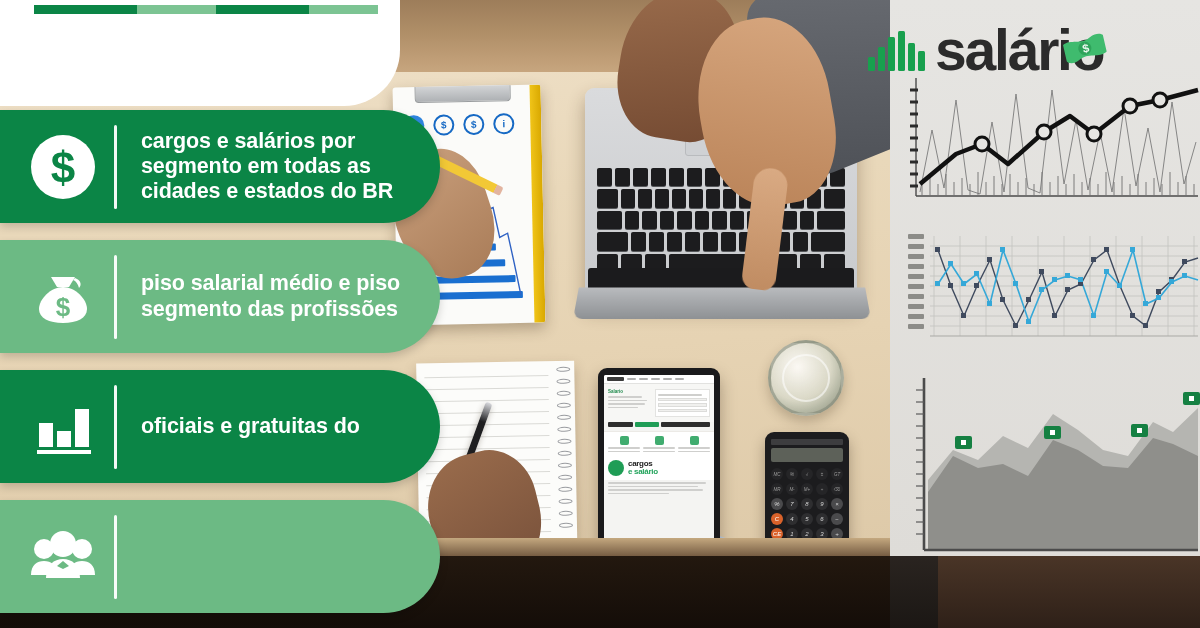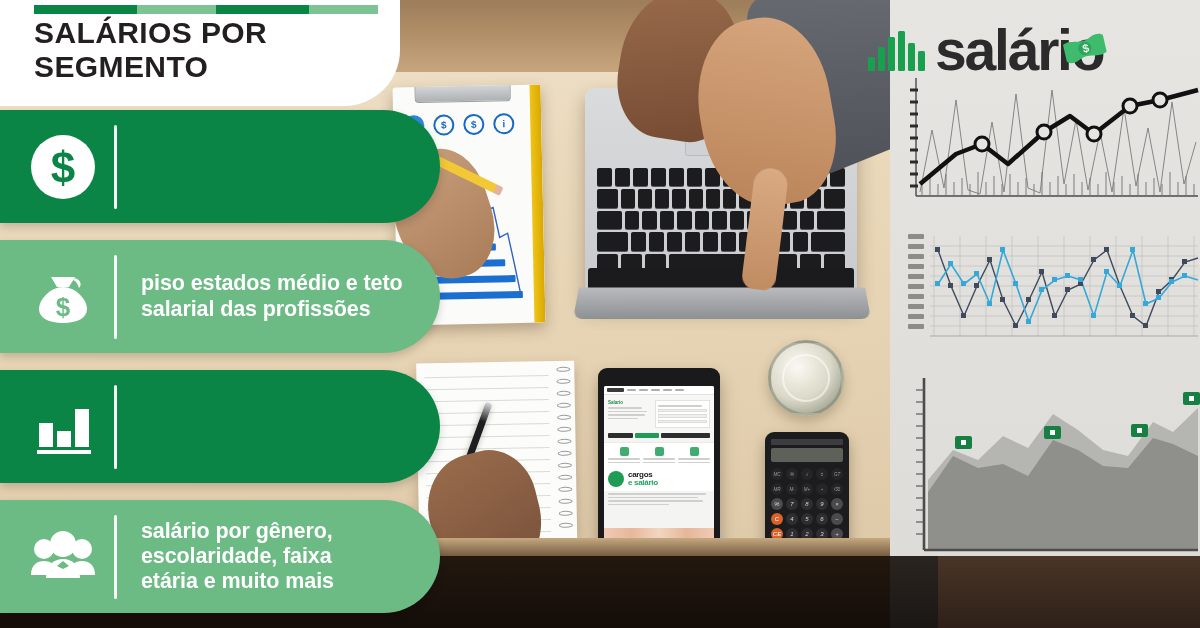--- a/index.html
+++ b/index.html
@@ -54,21 +54,21 @@
     background:linear-gradient(90deg,#f0c419,#d9a800); }
   .clip-circles { position:absolute; left:10px; top:28px; display:flex; gap:9px; }
   .clip-circ { width:21px; height:21px; border-radius:50%; border:2.5px solid #1669c4;
     display:flex; align-items:center; justify-content:center; color:#1669c4; font-size:10px; font-weight:700; }
   .clip-circ.filled { background:#2f86e0; border-color:#2f86e0; }
   .clip-bars { position:absolute; left:8px; top:78px; width:118px; }
   .clip-bar { height:7px; background:#1a6fd0; margin-bottom:9px; border-radius:1px; }
 
   
   .tablet { position:absolute; left:598px; top:368px; width:122px; height:200px;
-    background:#1a1a1c; border-radius:9px; padding:18px 6px; box-shadow:0 8px 16px rgba(50,35,20,.35); }
+    background:#1a1a1c; border-radius:9px; padding:7px 6px; box-shadow:0 8px 16px rgba(50,35,20,.35); }
   .tablet-screen { width:100%; height:100%; background:#f4f4f2; border-radius:2px; overflow:hidden;
     display:flex; flex-direction:column; }
   .tb-nav { height:9px; background:#ffffff; border-bottom:1px solid #e2e2e0;
     display:flex; align-items:center; gap:3px; padding:0 3px; }
   .tb-logo { width:17px; height:4px; background:#3b3b3b; border-radius:1px; }
   .tb-navitem { width:9px; height:2px; background:#aeaeae; border-radius:1px; }
   .tb-hero { display:flex; gap:4px; padding:5px 4px; background:#f7f7f5; }
   .tb-hero-l { flex:1; }
   .tb-hero-title { font-size:4.5px; color:#1f8a4c; font-weight:700; }
   .tb-line { height:1.5px; background:#cfcfcd; margin-top:2px; border-radius:1px; }
@@ -663,79 +663,79 @@
     </div>
   </div>
 
   <div class="title-panel">
     <div class="title-bar">
         <span style="background: rgb(11, 133, 70); width: 30%;"></span>
         <span style="background: rgb(124, 196, 147); width: 23%;"></span>
         <span style="background: rgb(11, 133, 70); width: 27%;"></span>
         <span style="background: rgb(124, 196, 147); width: 20%;"></span>
       </div>
-    <div class="title-text">SALÁRIOS POR SEGMENTO</div>
   </div>
 
   <div class="features">
 
     <div class="frow dark" style="background: rgb(11, 133, 70);">
       <div class="ico">
         <svg width="68" height="68" viewBox="0 0 68 68">
           <circle cx="34" cy="34" r="32" fill="#fff"></circle>
           <text x="34" y="50" font-size="44" font-weight="700" fill="#0b8546" text-anchor="middle" font-family="Liberation Sans, sans-serif">$</text>
         </svg>
       </div>
       <div class="divider"></div>
+      <div class="ftext">
+        <div>cargos e salários por</div>
+        <div>segmento em todas as</div>
+        <div>cidades e estados do BR</div>
+      </div>
     </div>
 
     <div class="frow light" style="background: rgb(108, 186, 132);">
       <div class="ico">
         <svg width="68" height="68" viewBox="0 0 68 68">
           <path d="M22,14 L46,14 L40,24 L28,24 Z" fill="#fff"></path>
           <path d="M46,15 C52,17 53,22 50,25 C49,21 47,18 44,17 Z" fill="#fff"></path>
           <path d="M34,24 C46,24 58,36 58,46 C58,55 48,60 34,60 C20,60 10,55 10,46 C10,36 22,24 34,24 Z" fill="#fff"></path>
           <text x="34" y="53" font-size="26" font-weight="700" fill="#6cba84" text-anchor="middle" font-family="Liberation Sans, sans-serif">$</text>
         </svg>
       </div>
       <div class="divider"></div>
       <div class="ftext">
-        <div>piso estados médio e teto</div>
-        <div>salarial das profissões</div>
+        <div>piso salarial médio e piso</div>
+        <div>segmento das profissões</div>
       </div>
     </div>
 
     <div class="frow dark" style="background: rgb(11, 133, 70);">
       <div class="ico">
         <svg width="68" height="68" viewBox="0 0 68 68">
           <rect x="10" y="30" width="14" height="24" fill="#fff"></rect>
           <rect x="28" y="38" width="14" height="16" fill="#fff"></rect>
           <rect x="46" y="16" width="14" height="38" fill="#fff"></rect>
           <rect x="8" y="57" width="54" height="4" fill="#fff"></rect>
         </svg>
       </div>
       <div class="divider"></div>
       <div class="ftext">
+        <div>oficiais e gratuitas do</div>
       </div>
     </div>
 
     <div class="frow light" style="background: rgb(108, 186, 132);">
       <div class="ico">
         <svg width="68" height="68" viewBox="0 0 68 68">
           <circle cx="15" cy="26" r="10" fill="#fff"></circle>
           <path d="M2,52 C2,42 8,38 15,38 C22,38 28,42 28,52 Z" fill="#fff"></path>
           <circle cx="53" cy="26" r="10" fill="#fff"></circle>
           <path d="M40,52 C40,42 46,38 53,38 C60,38 66,42 66,52 Z" fill="#fff"></path>
           <circle cx="34" cy="21" r="13" fill="#fff"></circle>
           <path d="M17,55 C17,42 25,36 34,36 C43,36 51,42 51,55 Z" fill="#fff"></path>
           <path d="M34,38 L28,43 L34,46 L40,43 Z" fill="#6cba84"></path>
         </svg>
       </div>
       <div class="divider"></div>
-      <div class="ftext">
-        <div>salário por gênero,</div>
-        <div>escolaridade, faixa</div>
-        <div>etária e muito mais</div>
-      </div>
     </div>
 
   </div>
 </div>
 
 </body></html>

